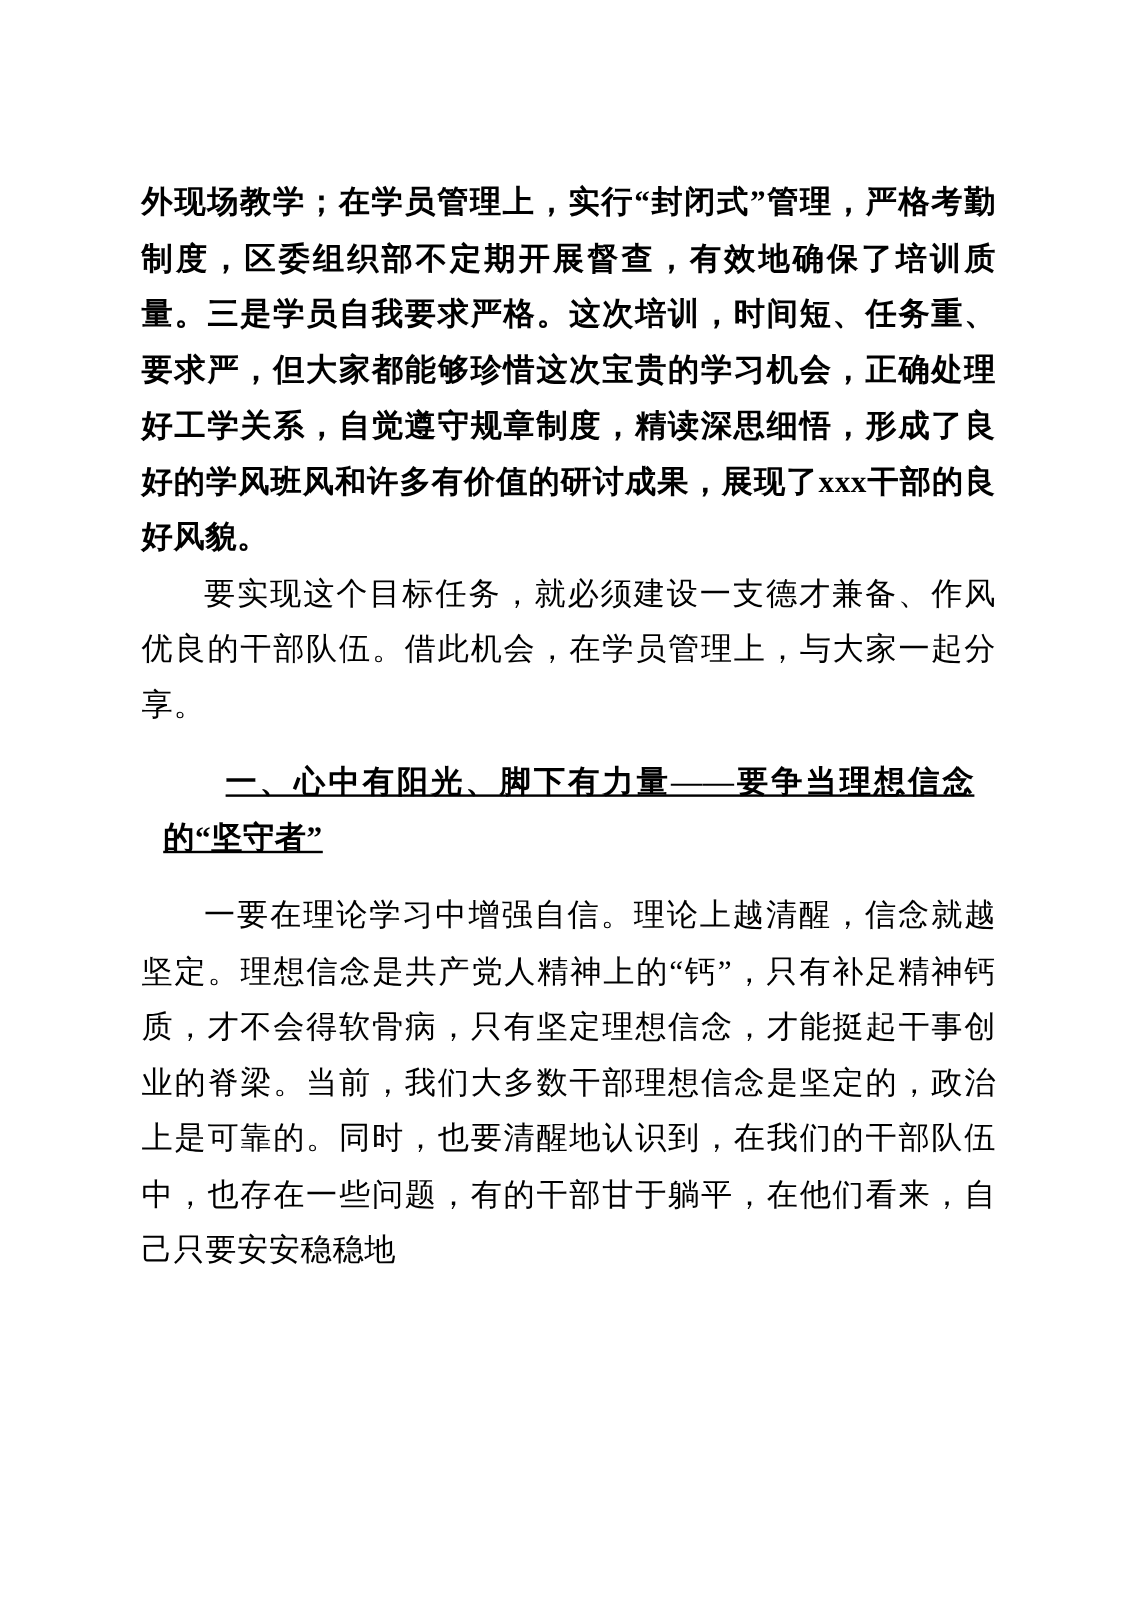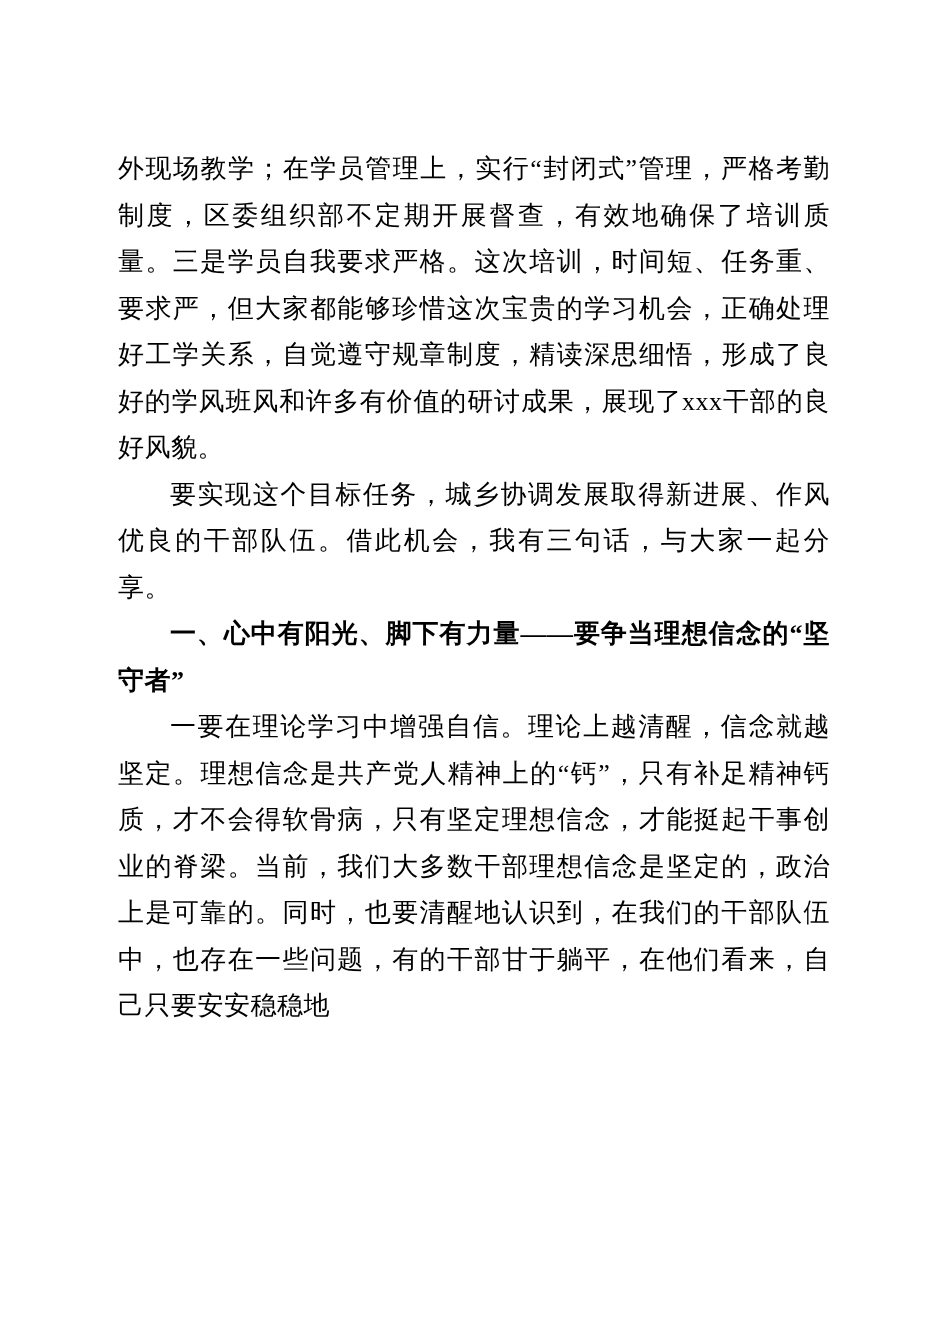--- a/index.html
+++ b/index.html
@@ -21,31 +21,33 @@
     text-align: justify;
     letter-spacing: 0.5px;
   }
   .para {
     margin: 0;
     text-indent: 2em;
     word-break: break-all;
   }
   .para.no-indent {
     text-indent: 0;
+    font-weight: bold;
   }
   .section-heading {
-    margin: 0;
+    margin: 18px;
     font-size: 26px;
     line-height: 46.5px;
     font-weight: bold;
     text-indent: 2em;
     word-break: break-all;
+    text-decoration: underline;
   }
 </style>
 </head>
 <body>
 
 <div class="page">
   <p class="para no-indent">外现场教学；在学员管理上，实行“封闭式”管理，严格考勤制度，区委组织部不定期开展督查，有效地确保了培训质量。三是学员自我要求严格。这次培训，时间短、任务重、要求严，但大家都能够珍惜这次宝贵的学习机会，正确处理好工学关系，自觉遵守规章制度，精读深思细悟，形成了良好的学风班风和许多有价值的研讨成果，展现了xxx干部的良好风貌。</p>
-  <p class="para">要实现这个目标任务，城乡协调发展取得新进展、作风优良的干部队伍。借此机会，我有三句话，与大家一起分享。</p>
+  <p class="para">要实现这个目标任务，就必须建设一支德才兼备、作风优良的干部队伍。借此机会，在学员管理上，与大家一起分享。</p>
   <h2 class="section-heading">一、心中有阳光、脚下有力量——要争当理想信念的“坚守者”</h2>
   <p class="para">一要在理论学习中增强自信。理论上越清醒，信念就越坚定。理想信念是共产党人精神上的“钙”，只有补足精神钙质，才不会得软骨病，只有坚定理想信念，才能挺起干事创业的脊梁。当前，我们大多数干部理想信念是坚定的，政治上是可靠的。同时，也要清醒地认识到，在我们的干部队伍中，也存在一些问题，有的干部甘于躺平，在他们看来，自己只要安安稳稳地</p>
 </div>
 
 </body></html>

